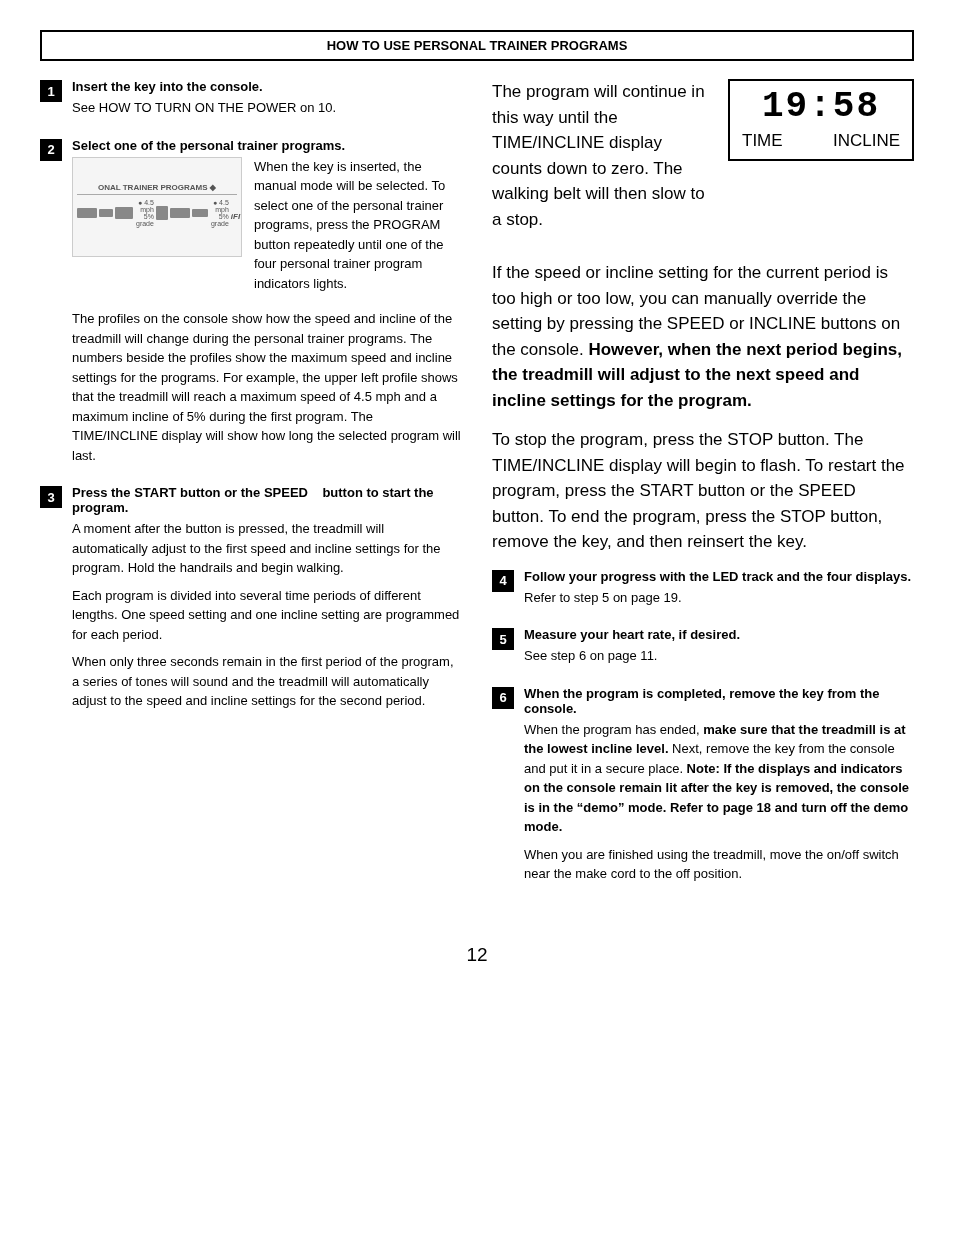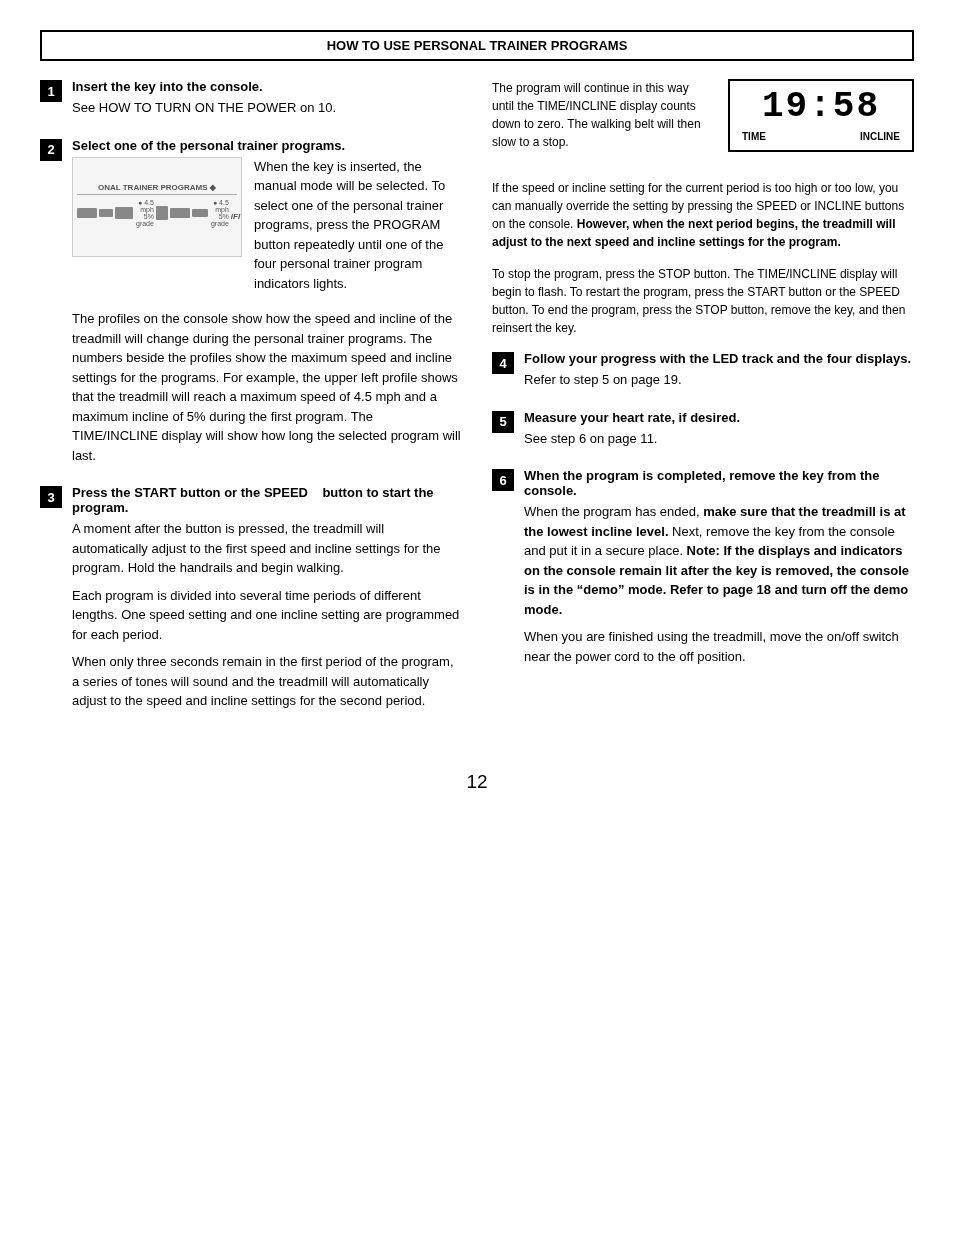--- a/index.html
+++ b/index.html
@@ -157,27 +157,27 @@
       font-family: 'Courier New', monospace;
       text-align: center;
       letter-spacing: 2px;
       line-height: 1;
       margin-bottom: 6px;
     }
 
     .display-labels {
       display: flex;
       justify-content: space-between;
-      font-size: 10px;
-      font-weight: bold;
+      font-size: 17px;
+      font-weight: normal;
       align-items: center;
     }
 
     .right-col-intro {
-      font-size: 12px;
+      font-size: 17px;
       line-height: 1.5;
       margin-bottom: 14px;
     }
 
     .right-col-intro-row {
       display: flex;
       gap: 16px;
       margin-bottom: 14px;
       align-items: flex-start;
     }
@@ -309,21 +309,21 @@
       </div>
 
       <div class="step">
         <div class="step-num">6</div>
         <div class="step-content">
           <div class="step-heading">When the program is completed, remove the key from the console.</div>
           <div class="step-body">
             When the program has ended, <strong>make sure that the treadmill is at the lowest incline level.</strong> Next, remove the key from the console and put it in a secure place. <strong>Note: If the displays and indicators on the console remain lit after the key is removed, the console is in the “demo” mode. Refer to page 18 and turn off the demo mode.</strong>
           </div>
           <div class="step-body">
-            When you are finished using the treadmill, move the on/off switch near the power cord to the off position.
+            When you are finished using the treadmill, move the on/off switch near the make cord to the off position.
           </div>
         </div>
       </div>
 
     </div>
 
   </div>
 
   <div class="page-footer">
     <span>12</span>

